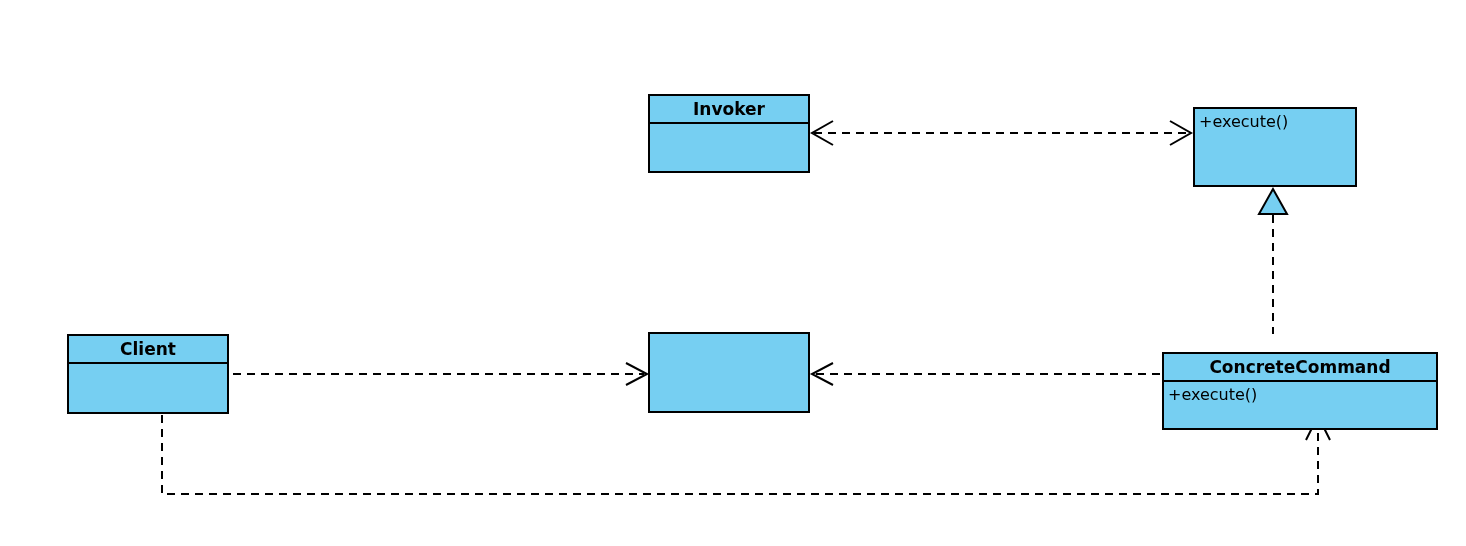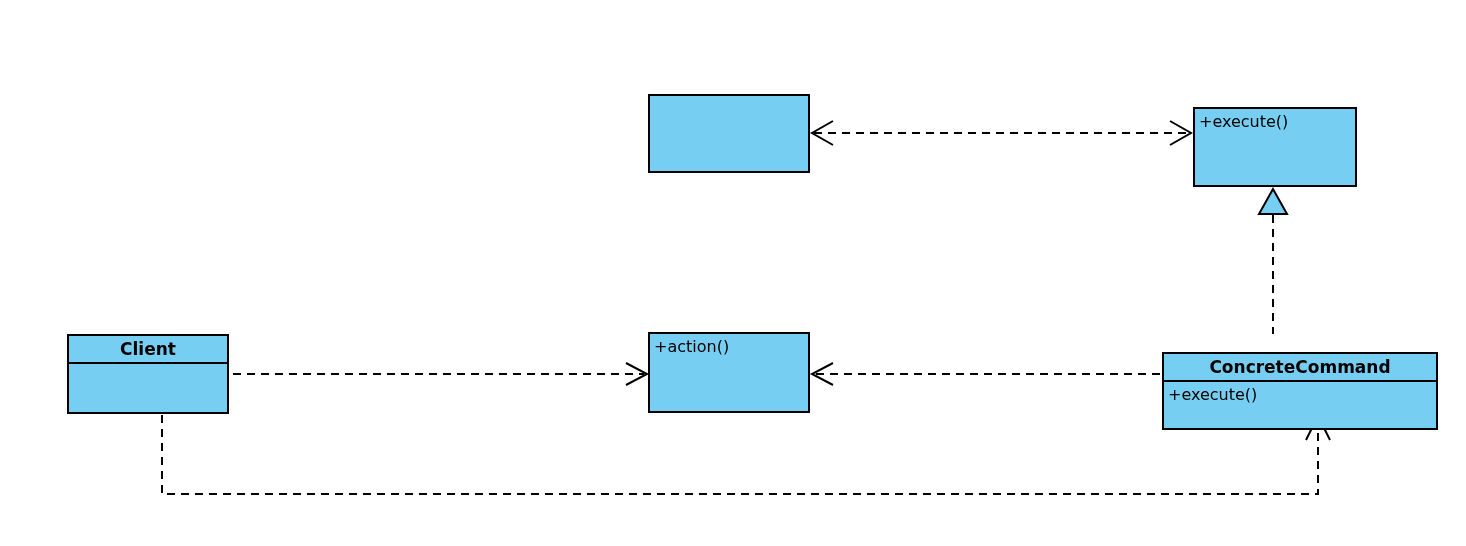--- a/index.html
+++ b/index.html
@@ -72,37 +72,35 @@
     
     <line class="dashed" x1="1160" y1="374" x2="815" y2="374"></line>
     <polyline points="833,363 812,374 833,385"></polyline>
 
     
     <path class="dashed" d="M 162 415 L 162 494 L 1318 494 L 1318 419"></path>
     <polyline points="1306,440 1318,416 1330,440"></polyline>
   </svg>
 
   <div class="uml-node" style="left:648px;top:94px;width:162px;height:79px;">
+    <div class="uml-node-title">Invoker</div>
   </div>
 
   <div class="uml-node" style="left:1193px;top:107px;width:164px;height:80px;">
     <div class="uml-node-body">
       <div class="uml-member">+execute()</div>
     </div>
   </div>
 
   <div class="uml-node" style="left:67px;top:334px;width:162px;height:80px;">
     <div class="uml-node-title">Client</div>
     <div class="uml-node-body"></div>
   </div>
 
   <div class="uml-node" style="left:648px;top:332px;width:162px;height:81px;">
-    <div class="uml-node-body">
-      <div class="uml-member">+action()</div>
-    </div>
   </div>
 
   <div class="uml-node" style="left:1162px;top:352px;width:276px;height:78px;">
     <div class="uml-node-title">ConcreteCommand</div>
     <div class="uml-node-body">
       <div class="uml-member">+execute()</div>
     </div>
   </div>
 
 </div>

